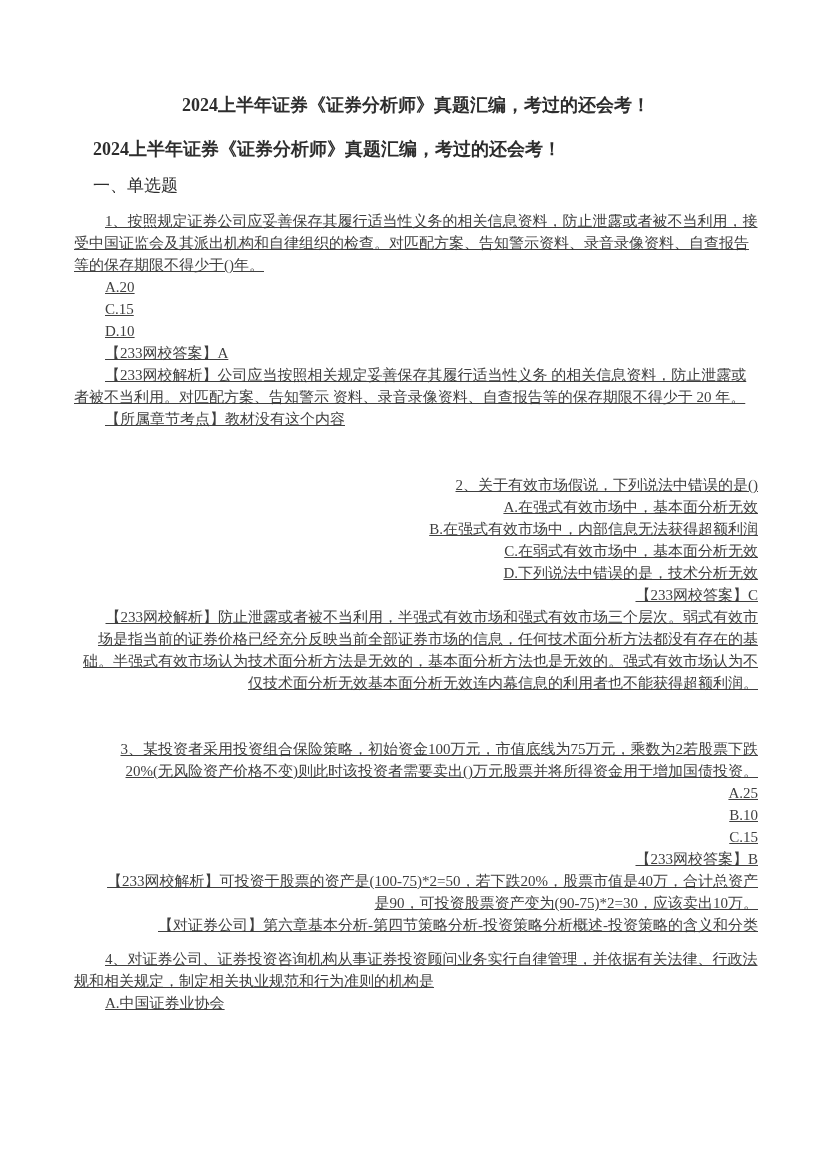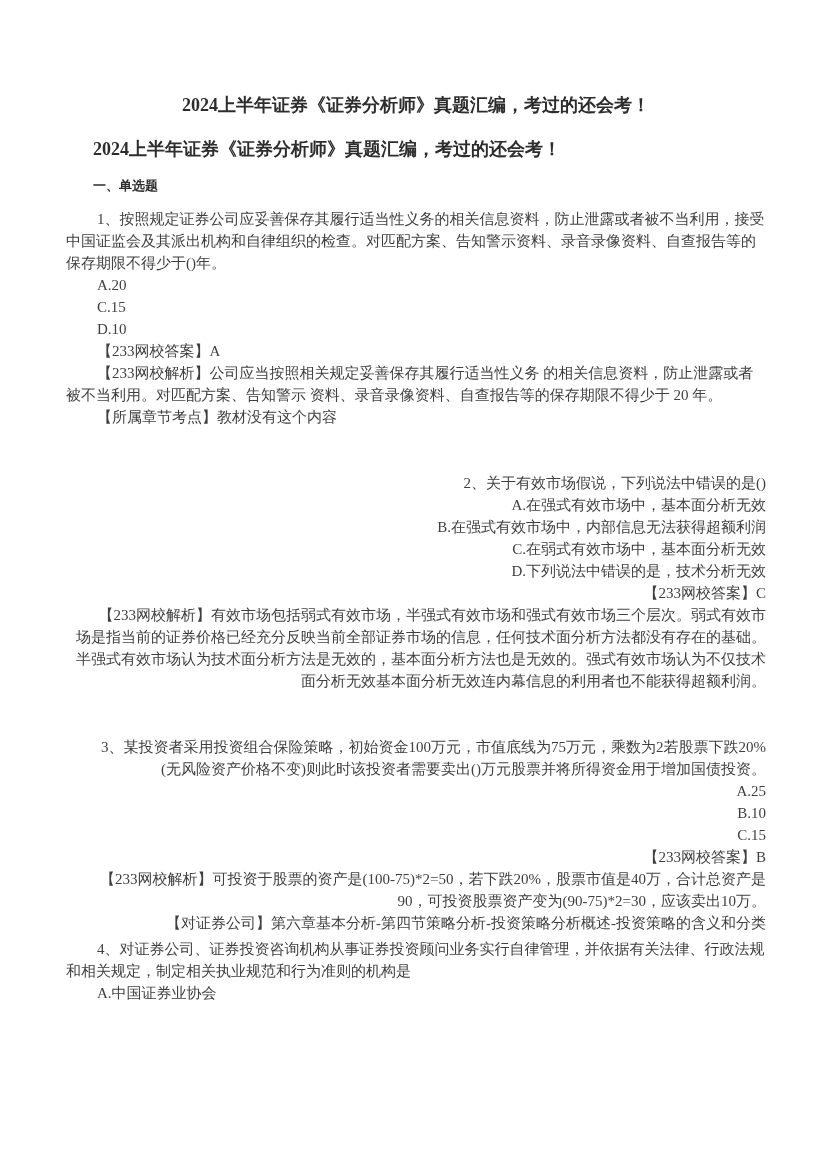--- a/index.html
+++ b/index.html
@@ -33,32 +33,32 @@
   }
   .doc-subtitle {
     font-size: 18px;
     line-height: 26px;
     font-weight: 700;
     color: #2d2d2d;
     margin: 0 0 12px 0;
     text-indent: 31px;
   }
   .section-heading {
-    font-size: 13px;
+    font-size: 17px;
     line-height: 24px;
-    font-weight: 700;
+    font-weight: 400;
     color: #2d2d2d;
     margin: 0 0 10px 0;
     text-indent: 31px;
   }
   .para {
     margin: 0;
     text-indent: 31px;
   }
-  .q-block { margin: 4px; }
+  .q-block { margin: 12px; text-decoration: underline; }
   .q-gap { margin-top: 44px; text-align: right; }
 </style>
 </head>
 <body>
 
 <div class="page">
 
   <h1 class="doc-title">2024上半年证券《证券分析师》真题汇编，考过的还会考！</h1>
 
   <h2 class="doc-subtitle">2024上半年证券《证券分析师》真题汇编，考过的还会考！</h2>
@@ -75,21 +75,21 @@
     <p class="para">【所属章节考点】教材没有这个内容</p>
   </section>
 
   <section class="q-block q-gap">
     <p class="para">2、关于有效市场假说，下列说法中错误的是()</p>
     <p class="para">A.在强式有效市场中，基本面分析无效</p>
     <p class="para">B.在强式有效市场中，内部信息无法获得超额利润</p>
     <p class="para">C.在弱式有效市场中，基本面分析无效</p>
     <p class="para">D.下列说法中错误的是，技术分析无效</p>
     <p class="para">【233网校答案】C</p>
-    <p class="para">【233网校解析】有效市场包括弱式有效市场，半强式有效市场和强式有效市场三个层次。弱式有效市场是指当前的证券价格已经充分反映当前全部证券市场的信息，任何技术面分析方法都没有存在的基础。半强式有效市场认为技术面分析方法是无效的，基本面分析方法也是无效的。强式有效市场认为不仅技术面分析无效基本面分析无效连内幕信息的利用者也不能获得超额利润。</p>
+    <p class="para">【233网校解析】防止泄露或者被不当利用，半强式有效市场和强式有效市场三个层次。弱式有效市场是指当前的证券价格已经充分反映当前全部证券市场的信息，任何技术面分析方法都没有存在的基础。半强式有效市场认为技术面分析方法是无效的，基本面分析方法也是无效的。强式有效市场认为不仅技术面分析无效基本面分析无效连内幕信息的利用者也不能获得超额利润。</p>
   </section>
 
   <section class="q-block q-gap">
     <p class="para">3、某投资者采用投资组合保险策略，初始资金100万元，市值底线为75万元，乘数为2若股票下跌20%(无风险资产价格不变)则此时该投资者需要卖出()万元股票并将所得资金用于增加国债投资。</p>
     <p class="para">A.25</p>
     <p class="para">B.10</p>
     <p class="para">C.15</p>
     <p class="para">【233网校答案】B</p>
     <p class="para">【233网校解析】可投资于股票的资产是(100-75)*2=50，若下跌20%，股票市值是40万，合计总资产是90，可投资股票资产变为(90-75)*2=30，应该卖出10万。</p>
     <p class="para">【对证券公司】第六章基本分析-第四节策略分析-投资策略分析概述-投资策略的含义和分类</p>

